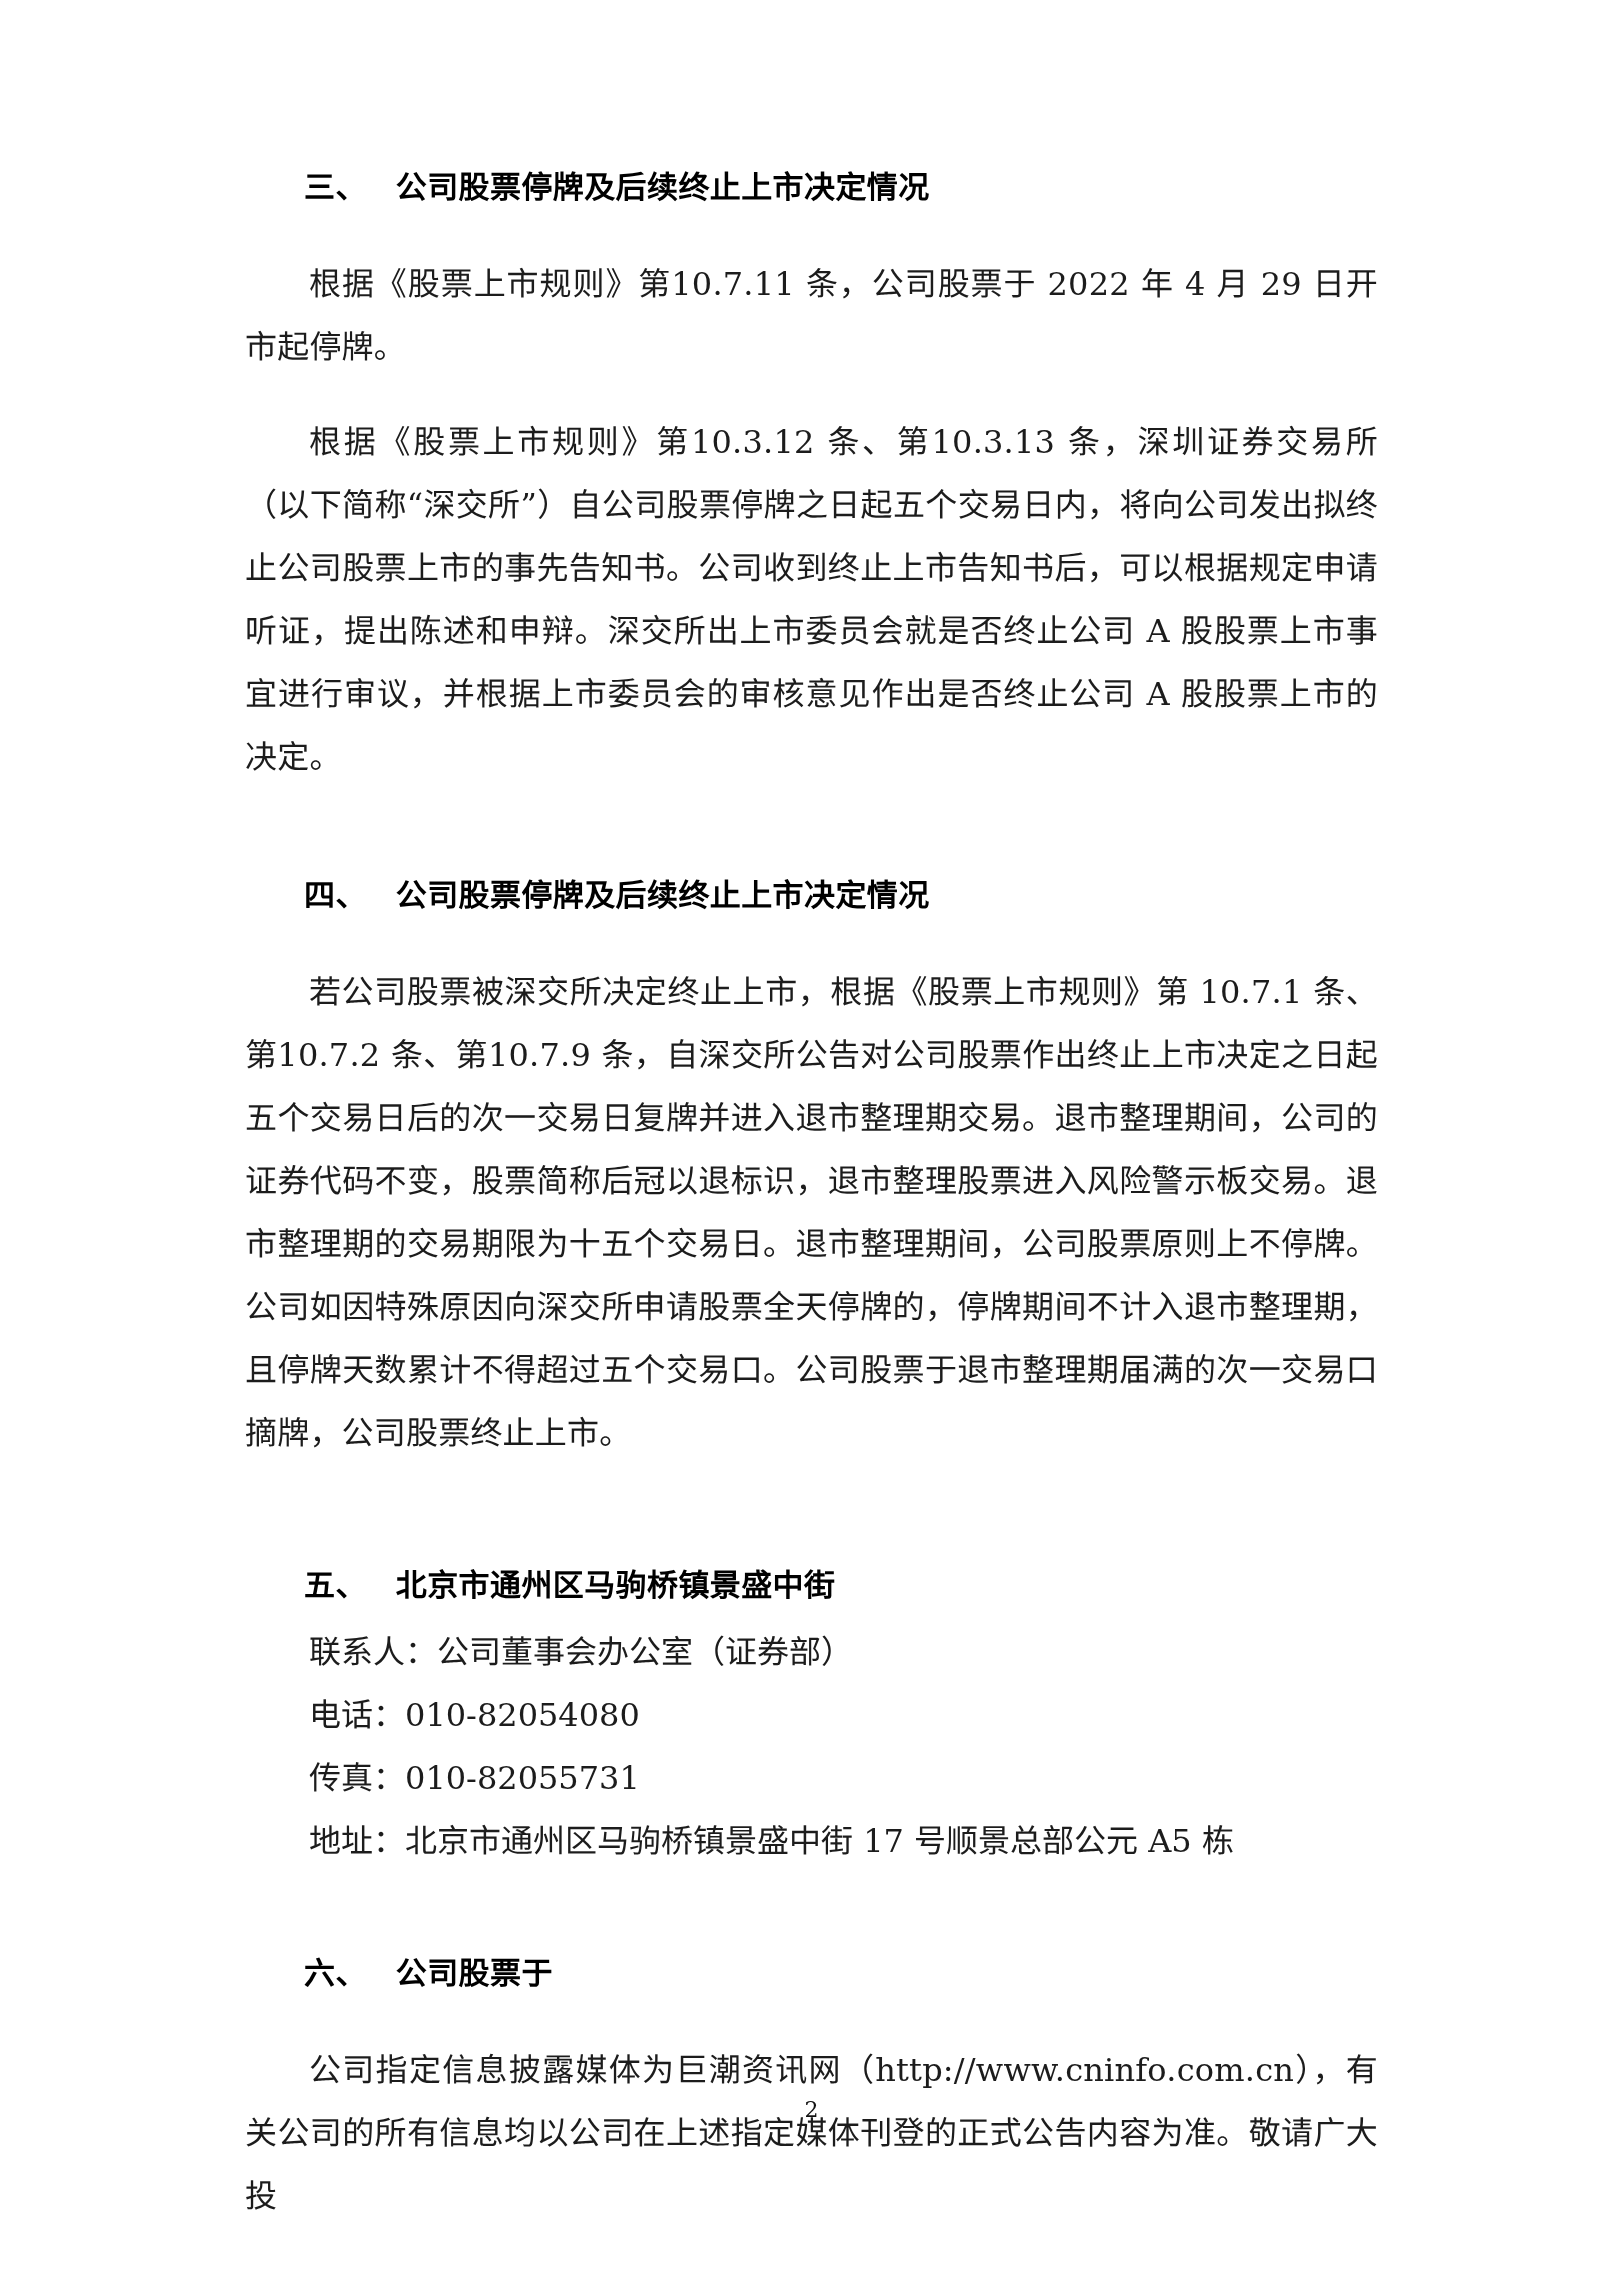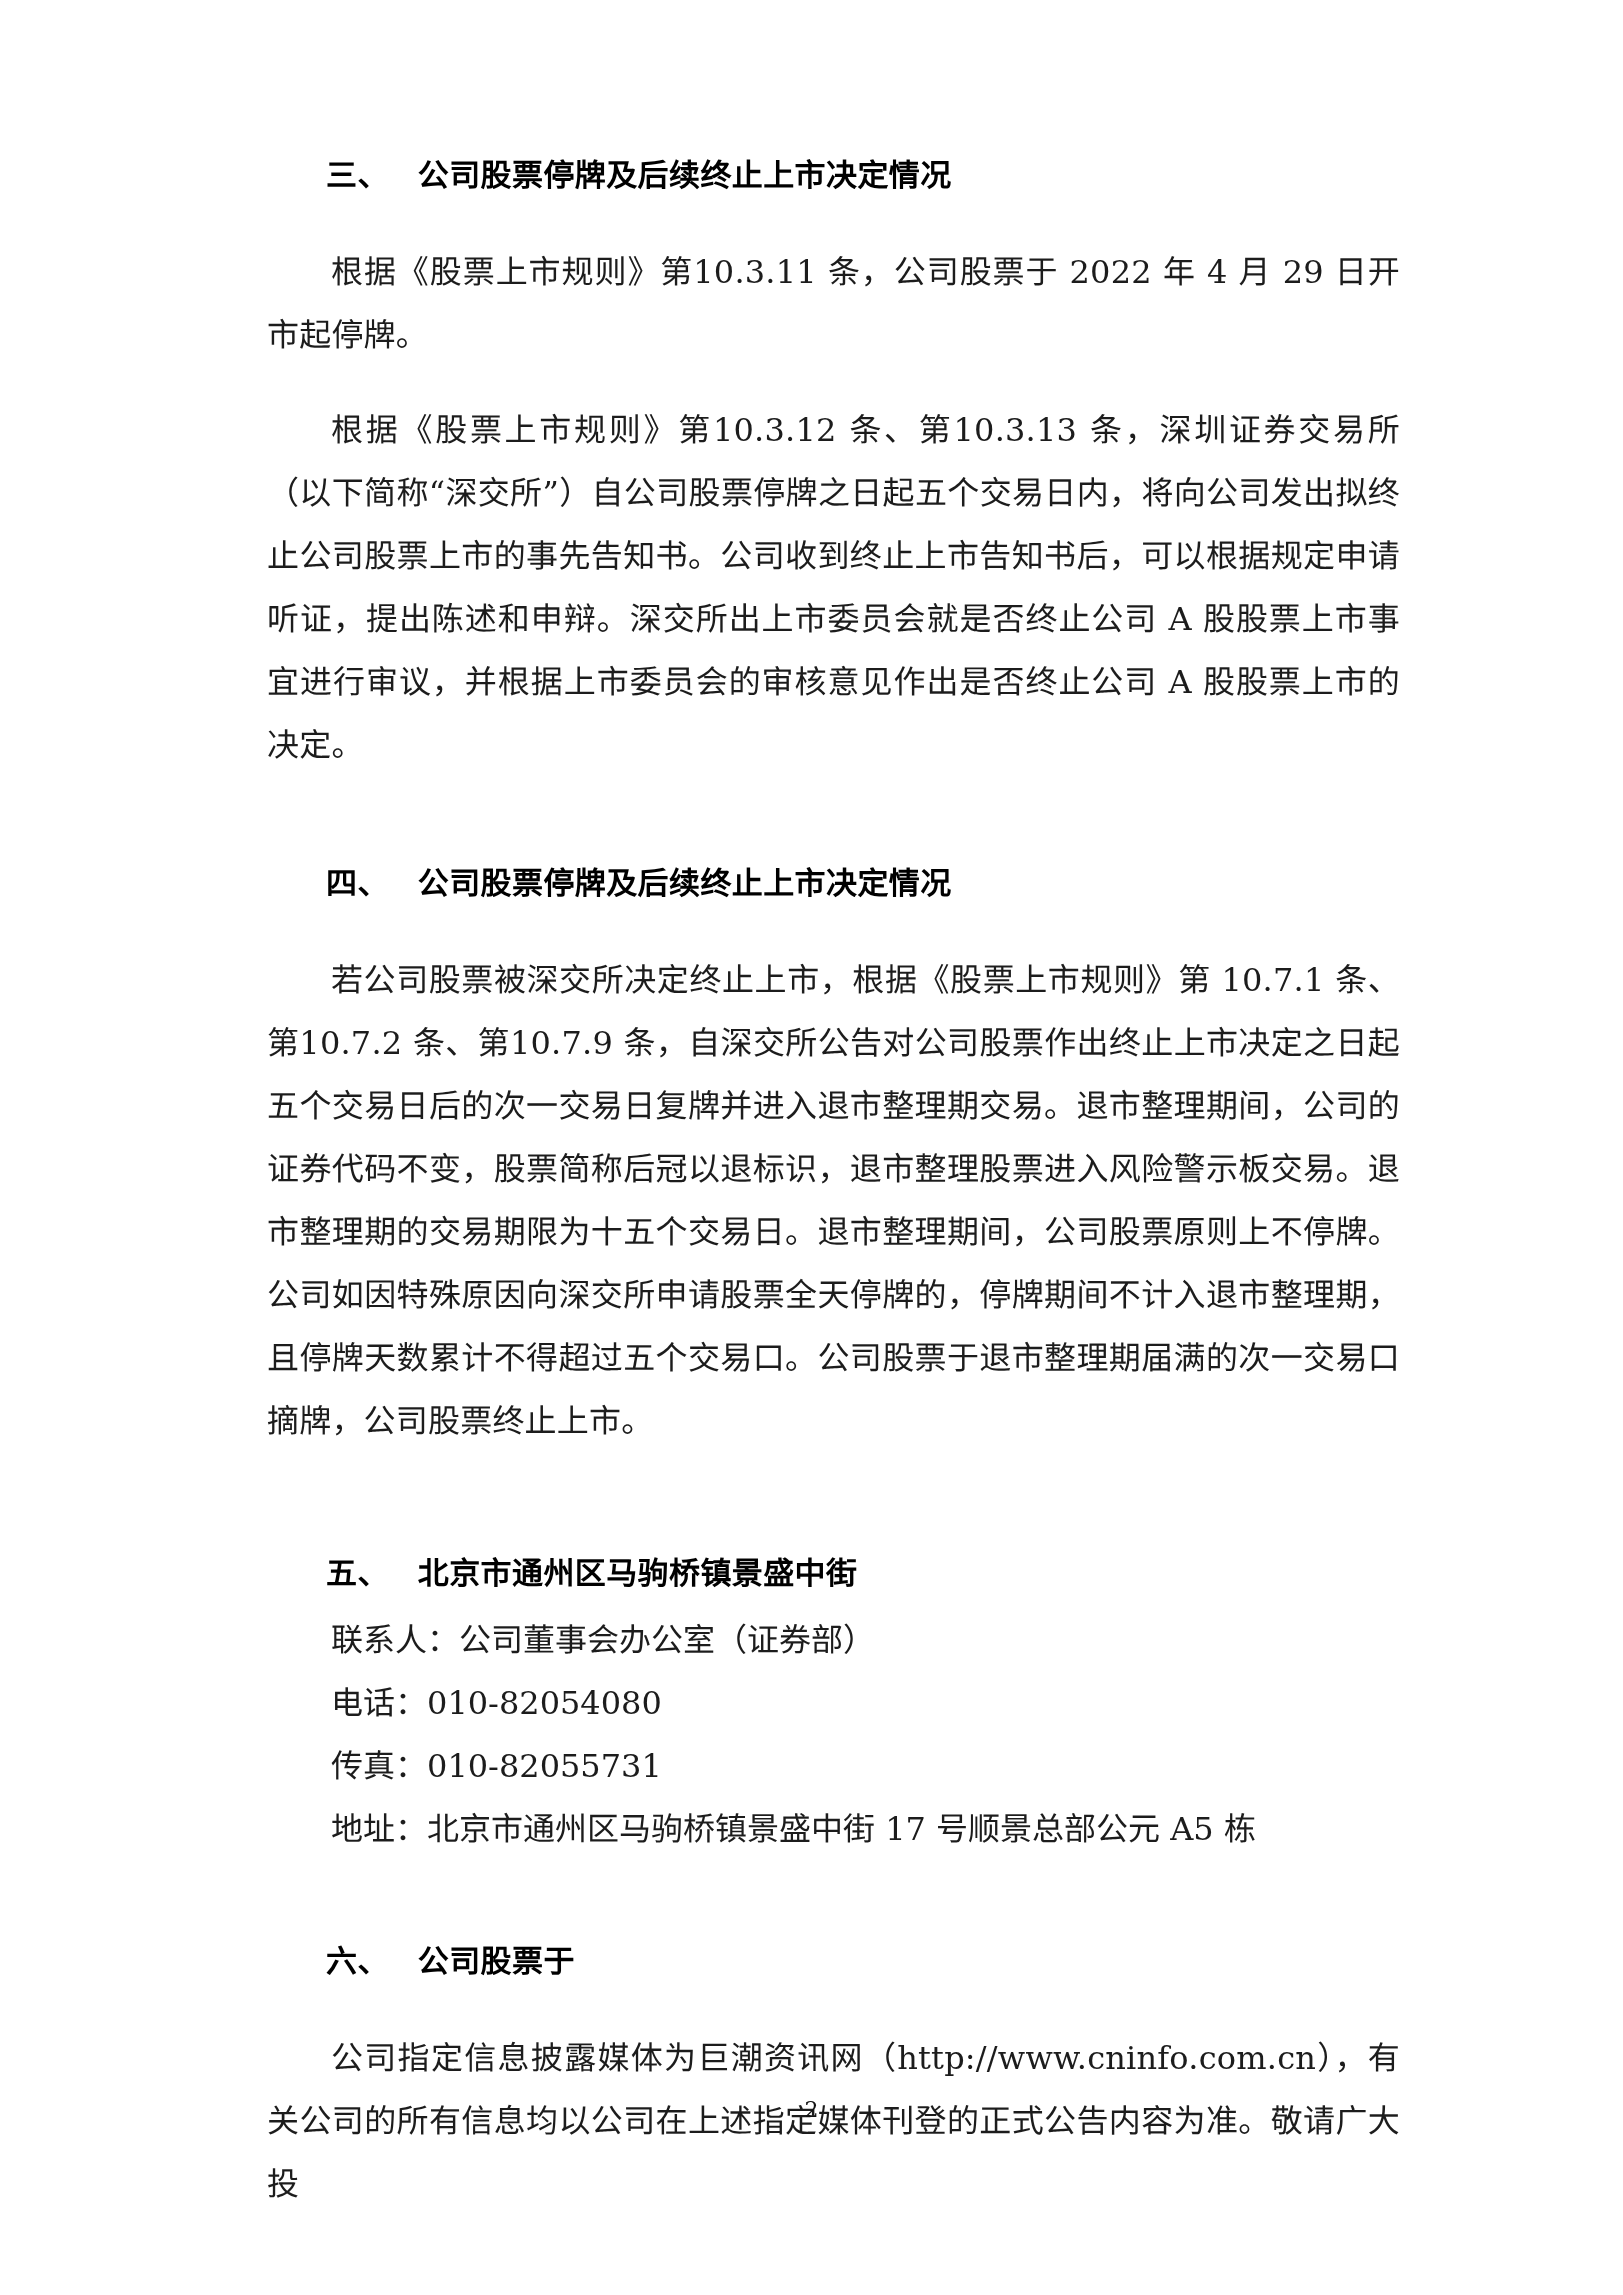--- a/index.html
+++ b/index.html
@@ -16,23 +16,22 @@
     position: relative;
     width: 1623px;
     height: 2295px;
     margin: 0 auto;
     background: #ffffff;
     overflow: hidden;
   }
   .content {
     position: absolute;
     left: 245px;
-    top: 4px;
+    top: 16px;
     width: 1133px;
-    margin-left: 22px;
   }
   
   .heading {
     font-family: "DejaVu Sans", "Liberation Sans", sans-serif;
     font-weight: bold;
     font-size: 31px;
     line-height: 44px;
     color: #000000;
     letter-spacing: 0.4px;
     padding-left: 59px;
@@ -97,21 +96,21 @@
   <div class="content">
 
     <div class="sp-top"></div>
 
     <div class="heading">
       <span class="num">三、</span><span class="gap"></span><span>公司股票停牌及后续终止上市决定情况</span>
     </div>
 
     <div class="sp-h3-body"></div>
 
-    <p class="para">根据《股票上市规则》第10.3.11 条，公司股票于 2022 年 4 月 29 日开市起停牌。</p>
+    <p class="para">根据《股票上市规则》第10.7.11 条，公司股票于 2022 年 4 月 29 日开市起停牌。</p>
 
     <p class="para">根据《股票上市规则》第10.3.12 条、第10.3.13 条，深圳证券交易所（以下简称“深交所”）自公司股票停牌之日起五个交易日内，将向公司发出拟终止公司股票上市的事先告知书。公司收到终止上市告知书后，可以根据规定申请听证，提出陈述和申辩。深交所出上市委员会就是否终止公司 A 股股票上市事宜进行审议，并根据上市委员会的审核意见作出是否终止公司 A 股股票上市的决定。</p>
 
     <div class="sp-before-h4"></div>
 
     <div class="heading">
       <span class="num">四、</span><span class="gap"></span><span>公司股票停牌及后续终止上市决定情况</span>
     </div>
 
     <div class="sp-h4-body"></div>

